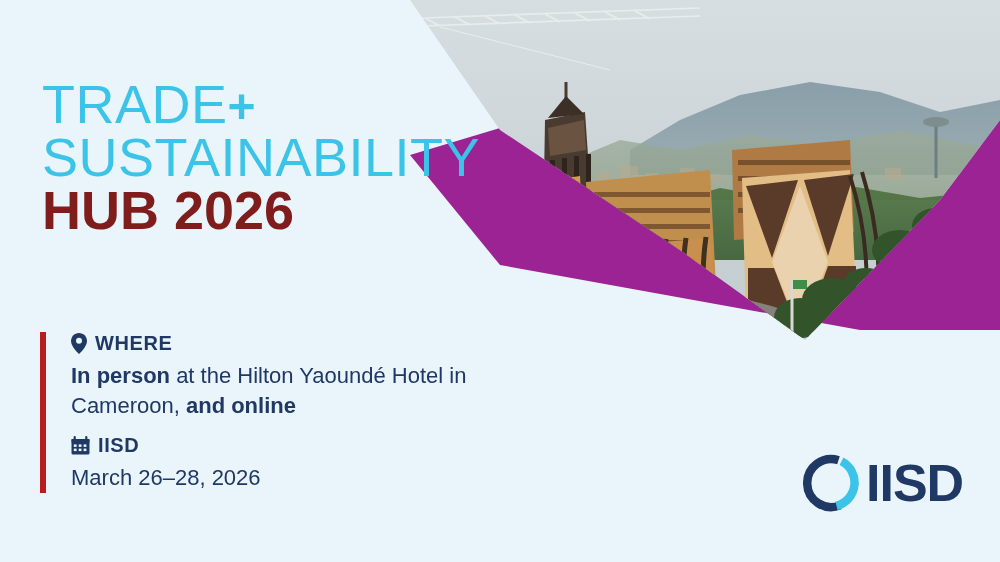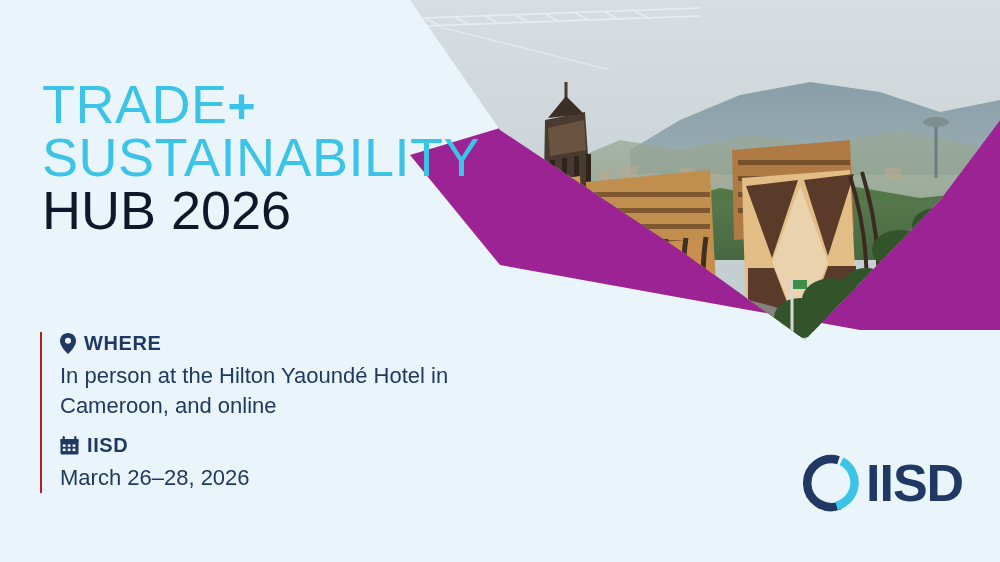--- a/index.html
+++ b/index.html
@@ -50,32 +50,32 @@
   .hl-light {
     color: #3CC4E8;
     font-weight: 400;
   }
   .hl-plus {
     color: #3CC4E8;
     font-weight: 700;
     font-size: 48px;
   }
   .hl-bold {
-    color: #0f172a;
-    font-weight: 400;
+    color: #7f1d1d;
+    font-weight: 700;
     letter-spacing: 0px;
   }
 
   
   #details {
     position: absolute;
     left: 40px;
     top: 332px;
-    padding-left: 18px;
-    border-left: 2px solid #b91c1c;
+    padding-left: 25px;
+    border-left: 6px solid #b91c1c;
     color: #1F3864;
   }
   .detail-group { margin-bottom: 14px; }
   .detail-group:last-child { margin-bottom: 0; }
 
   .detail-head {
     display: flex;
     align-items: center;
     gap: 8px;
     font-size: 20px;
@@ -84,21 +84,21 @@
     margin-bottom: 6px;
   }
   .detail-head svg { display: block; }
 
   .detail-body {
     font-size: 22px;
     font-weight: 400;
     line-height: 1.35;
     max-width: 470px;
   }
-  .detail-body b { font-weight: 400; }
+  .detail-body b { font-weight: 700; }
 
   
   #logo {
     position: absolute;
     left: 800px;
     top: 452px;
     display: flex;
     align-items: center;
     gap: 4px;
   }

